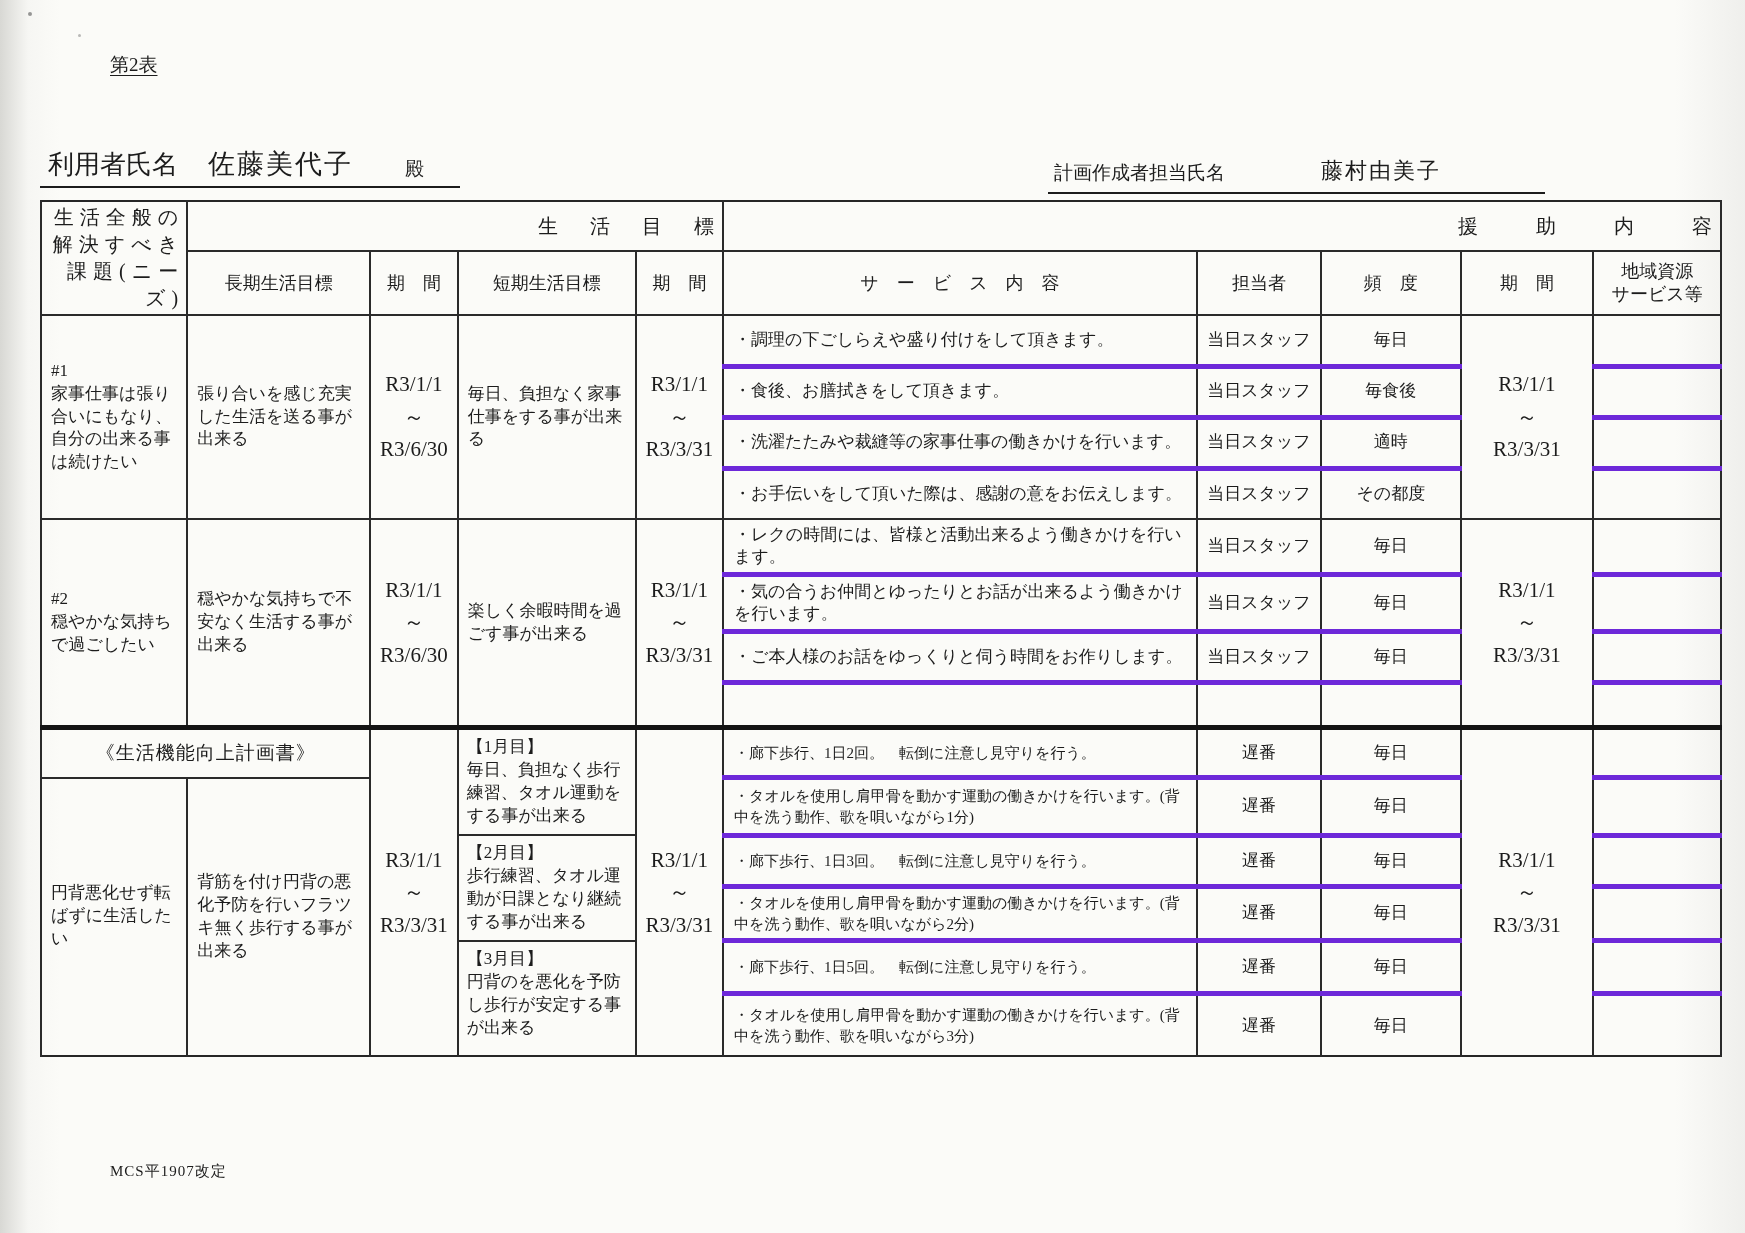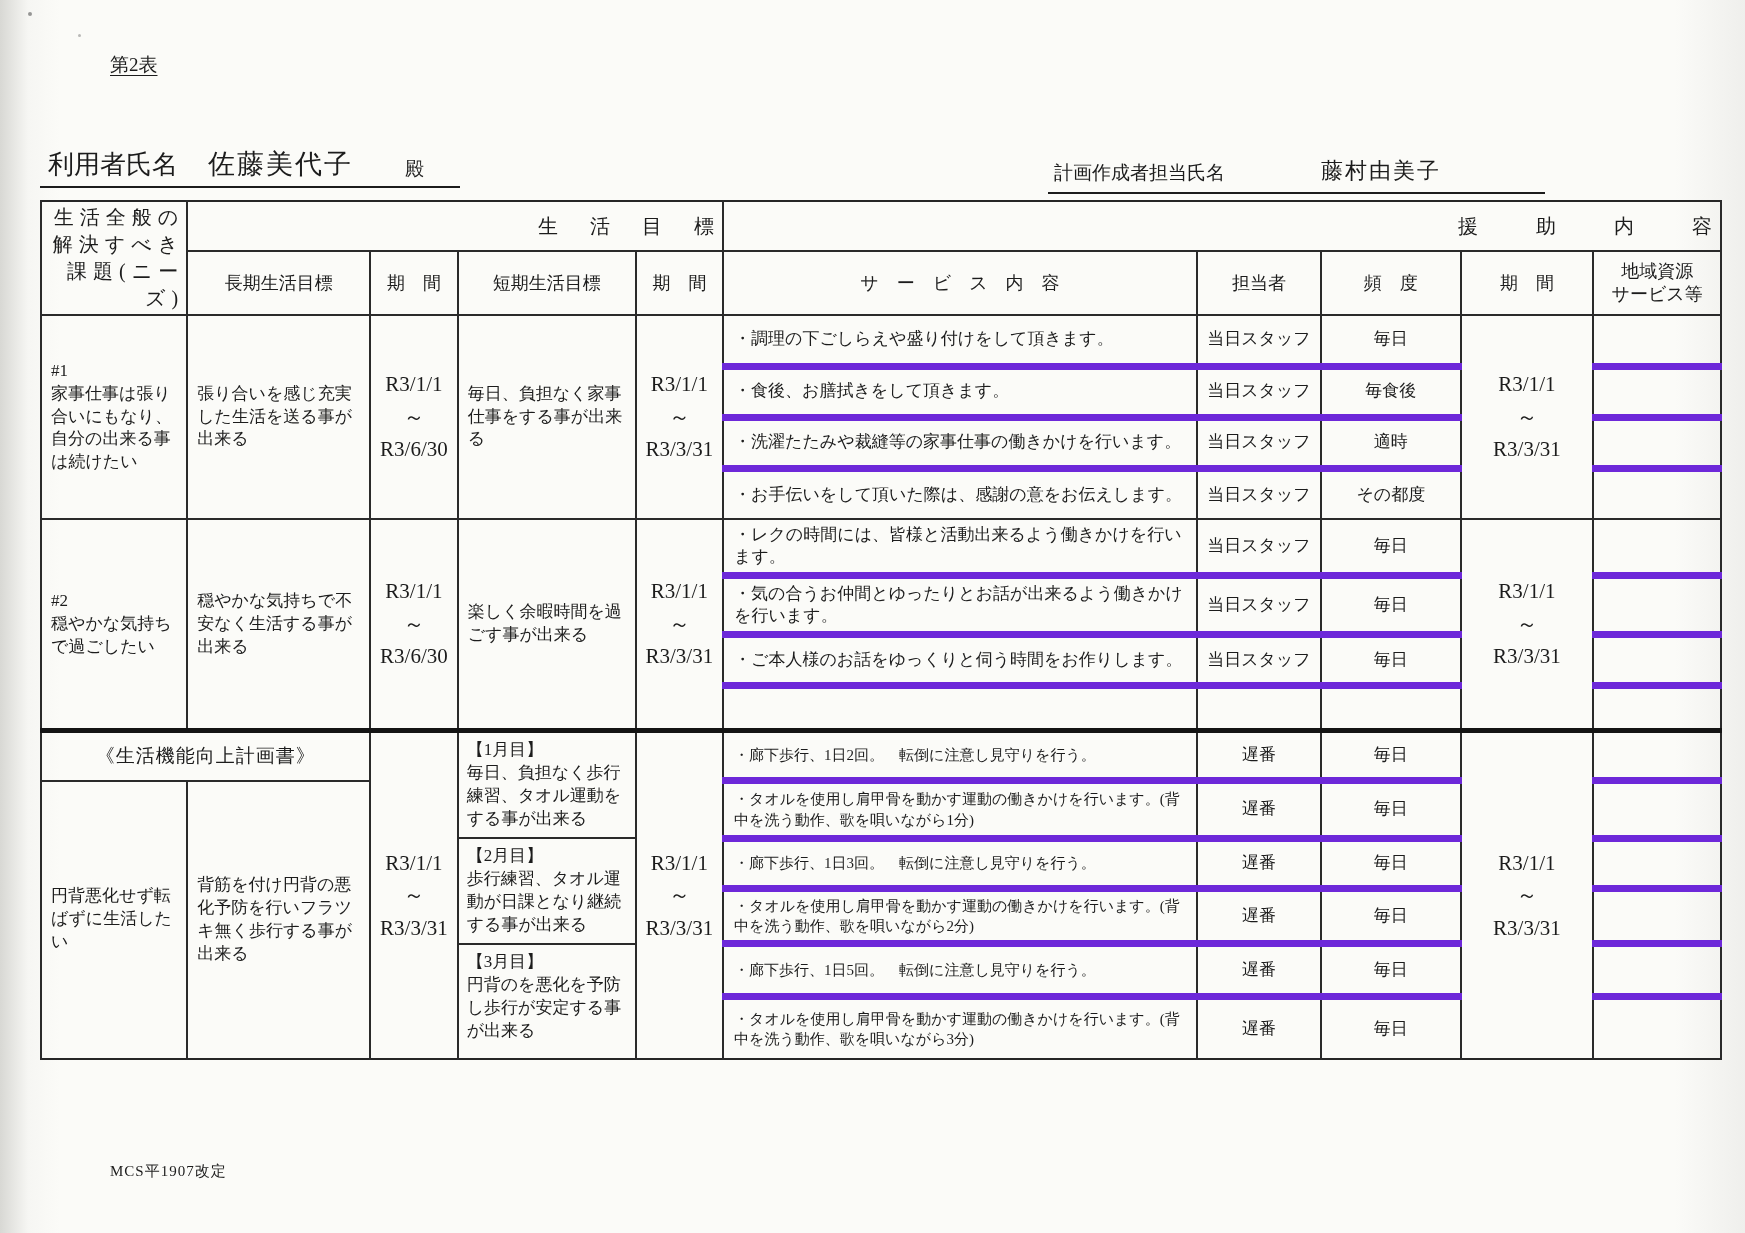--- a/index.html
+++ b/index.html
@@ -26,21 +26,21 @@
   .planner-line { position:absolute; left:1048px; top:152px; width:497px; border-bottom:2px solid #1c1c1c; padding:4px 6px 6px 6px; display:flex; align-items:flex-end; }
   .planner-label { font-size:19px; }
   .planner-name { font-size:22px; margin-left:96px; letter-spacing:2px; }
 
   
   table.plan { position:absolute; left:40px; top:200px; width:1682px; border-collapse:collapse; table-layout:fixed; border:2px solid #262626; }
   td { border-left:2px solid #2a2a2a; border-right:2px solid #2a2a2a; vertical-align:middle; padding:4px 8px; font-size:17px; line-height:1.3; overflow:hidden; }
   .pre { white-space:pre-line; }
   .bb-dark { border-bottom:2px solid #2a2a2a; }
   .bt-dark { border-top:2px solid #2a2a2a; }
-  .bt-light { border-top:7px solid #6d28d9; }
+  .bt-light { border-top:5px solid #6d28d9; }
   .bt-thick { border-top:5px solid #141414; }
 
   tr.hdr1 td { height:42px; text-align:right; font-size:20px; letter-spacing:6px; border-bottom:2px solid #2a2a2a; padding:2px; }
   tr.hdr2 td { height:53px; text-align:center; font-size:18px; border-bottom:2px solid #2a2a2a; padding:2px; }
   td.needs-hdr { font-size:17px; text-align:left; padding:4px 10px; line-height:1.35; }
 
   td.svc { text-align:left; padding:4px 10px; }
   tbody.funct td.svc { font-size:15px; line-height:1.35; }
   td.per { text-align:center; font-size:21px; line-height:1.55; }
   td.staff, td.freq { text-align:center; font-size:17px; }

